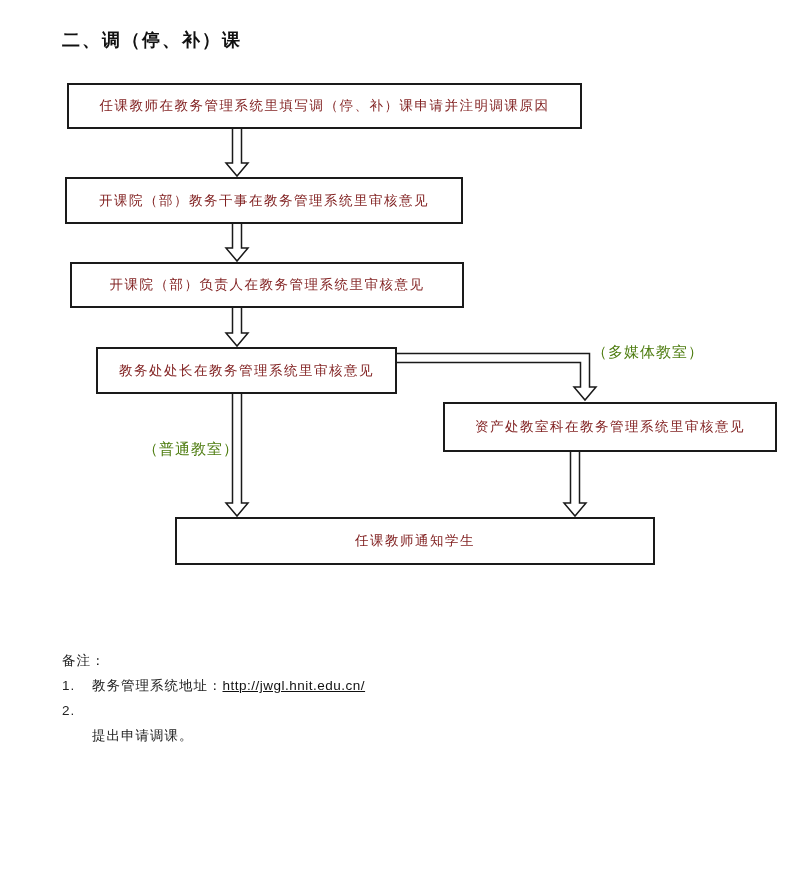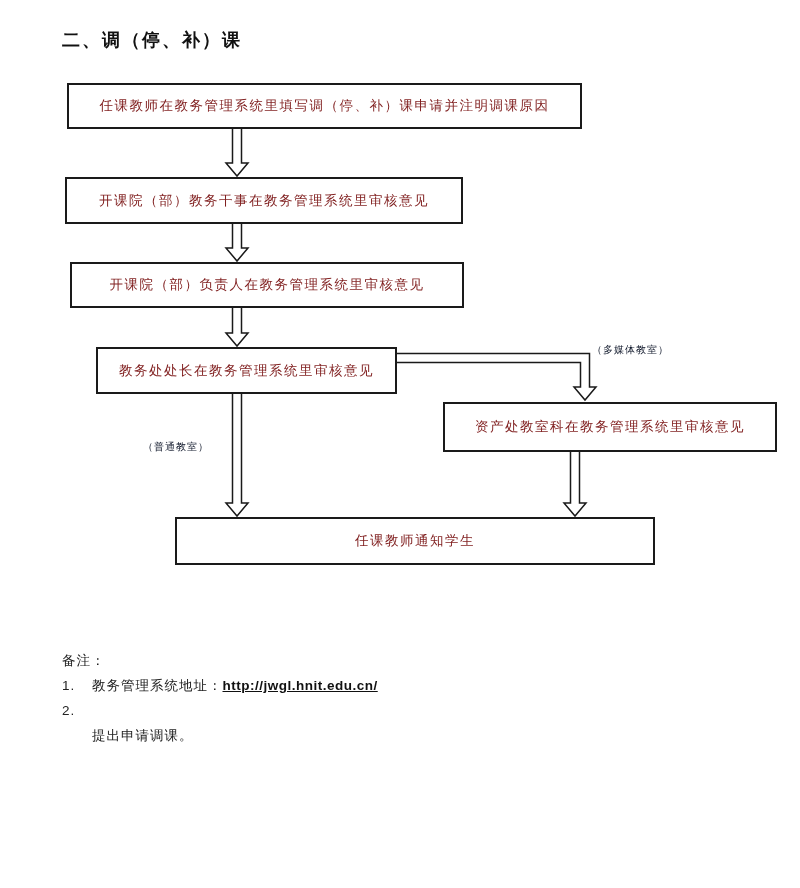--- a/index.html
+++ b/index.html
@@ -18,28 +18,28 @@
     display:flex;align-items:center;justify-content:center;
     font-size:13.5px;letter-spacing:1.5px;color:#7f1d1d;z-index:2;text-align:center;
   }
   #box1{left:67px;top:83px;width:511px;height:42px;}
   #box2{left:65px;top:177px;width:394px;height:43px;}
   #box3{left:70px;top:262px;width:390px;height:42px;}
   #box4{left:96px;top:347px;width:297px;height:43px;}
   #box5{left:443px;top:402px;width:330px;height:46px;}
   #box6{left:175px;top:517px;width:476px;height:44px;}
   #arrow-layer{left:0;top:0;width:800px;height:620px;z-index:1;pointer-events:none;}
-  .edge-label{position:absolute;font-size:10px;letter-spacing:1px;color:#0f172a;z-index:3;}
+  .edge-label{position:absolute;font-size:15px;letter-spacing:1px;color:#4d7c0f;z-index:3;}
   #label-multimedia{left:592px;top:343px;}
   #label-ordinary{left:143px;top:440px;}
   
   #notes{left:62px;top:648px;width:660px;font-size:13.5px;letter-spacing:1px;color:#222;line-height:25px;}
   .note-row{display:flex;}
   .note-num{width:30px;flex:0 0 30px;}
-  .note-link{color:#111;font-weight:bold;text-decoration:underline;letter-spacing:0.5px;}
+  .note-link{color:#111;font-weight:normal;text-decoration:underline;letter-spacing:0.5px;}
   
   #footer-dept{left:62px;top:838px;font-size:14px;z-index:4;}
   .b{font-weight:bold;color:#111;}
   #dept-value{font-size:12.5px;letter-spacing:1px;color:#333;text-align:center;}
   #footer-phone{left:418px;top:838px;font-size:16px;z-index:4;}
   #phone-value{color:#c4282d;font-weight:bold;letter-spacing:1px;}
   #watermark{left:378px;top:845px;z-index:3;white-space:nowrap;}
   #watermark-cn{
     font-family:Liberation Serif, serif;
     font-size:27px;color:#6d28d9;letter-spacing:1px;margin-left:37px;

